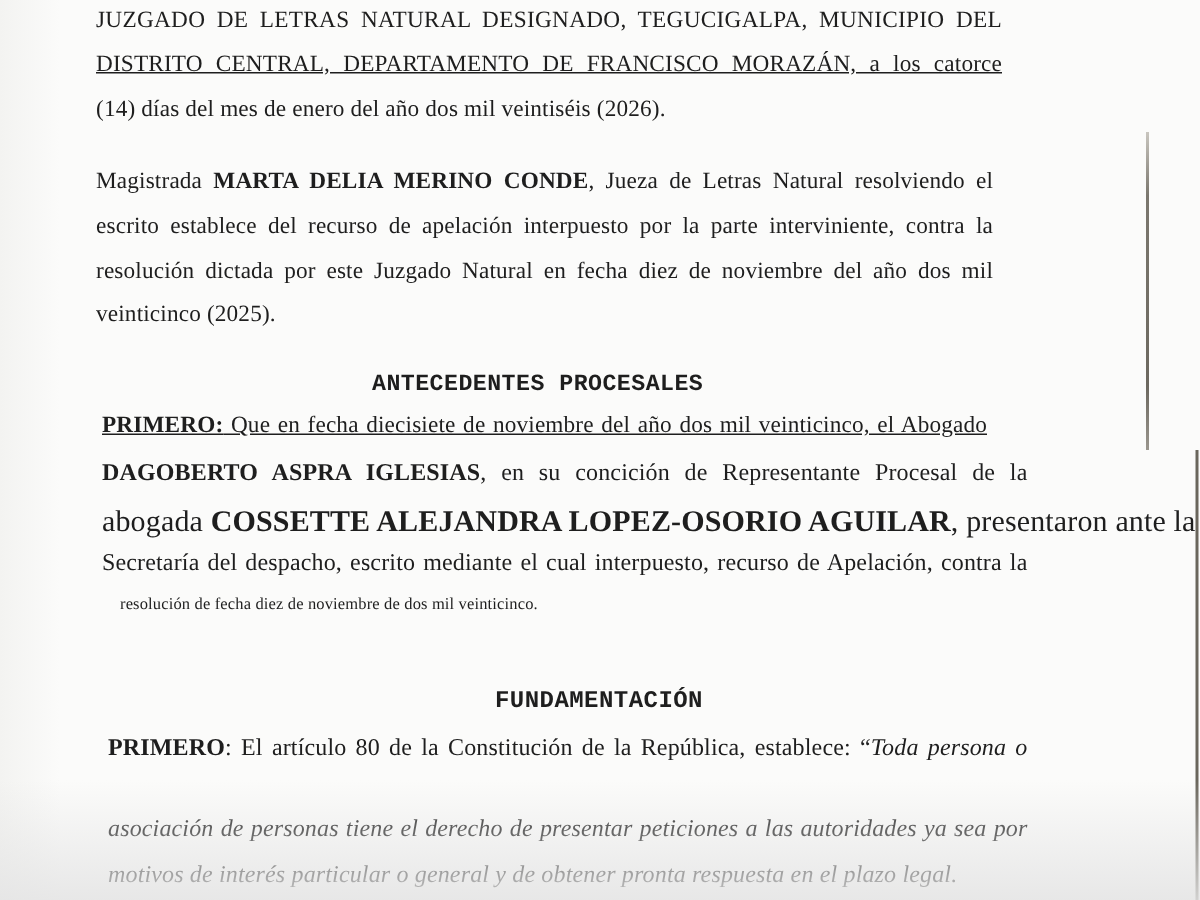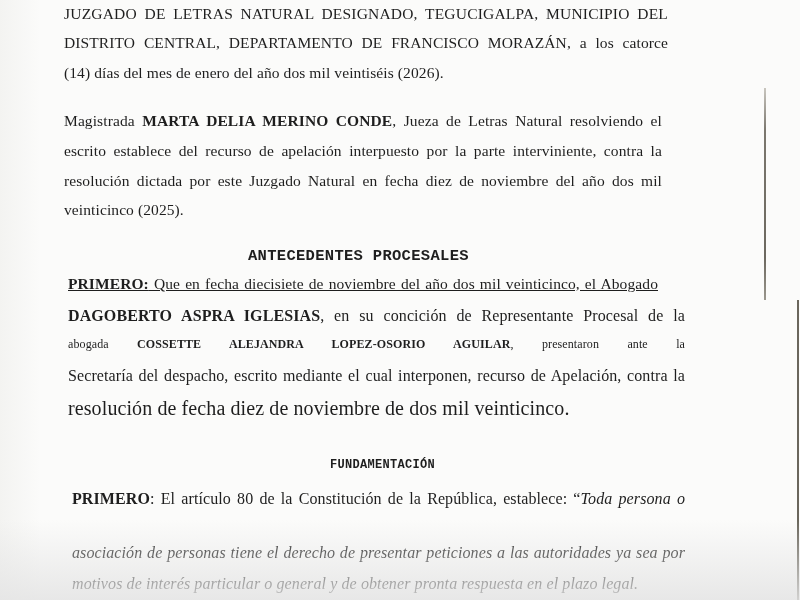--- a/index.html
+++ b/index.html
@@ -58,21 +58,21 @@
 </style>
 </head>
 <body>
 
 <div class="left-shadow"></div>
 <div class="sheet-edge upper"></div>
 <div class="sheet-edge lower"></div>
 
 <div>
   <div class="line justify" style="left:64px; top:5px; width:604px; letter-spacing:0.2px;">JUZGADO DE LETRAS NATURAL DESIGNADO, TEGUCIGALPA, MUNICIPIO DEL</div>
-  <div class="line justify" style="left:64px; top:34px; width:604px; letter-spacing:0.1px;">DISTRITO CENTRAL, DEPARTAMENTO DE FRANCISCO MORAZÁN, a los catorce</div>
+  <div class="line justify" style="left:64px; top:34px; width:604px; letter-spacing:0.1px;text-decoration:underline;">DISTRITO CENTRAL, DEPARTAMENTO DE FRANCISCO MORAZÁN, a los catorce</div>
   <div class="line" style="left:64px; top:64px;">(14) días del mes de enero del año dos mil veintiséis (2026).</div>
 </div>
 
 <div>
   <div class="line justify" style="left:64px; top:112px; width:598px;">
     <span>Magistrada </span><span class="b">MARTA DELIA MERINO CONDE</span><span>, Jueza de Letras Natural resolviendo el</span>
   </div>
   <div class="line justify" style="left:64px; top:142px; width:598px;">escrito establece del recurso de apelación interpuesto por la parte interviniente, contra la</div>
   <div class="line justify" style="left:64px; top:172px; width:598px;">resolución dictada por este Juzgado Natural en fecha diez de noviembre del año dos mil</div>
   <div class="line" style="left:64px; top:201px;">veinticinco (2025).</div>
@@ -82,31 +82,31 @@
   <div class="heading" style="left:248px; top:247px;">ANTECEDENTES PROCESALES</div>
 
   <div class="line justify" style="left:68px; top:275px; width:590px;text-decoration:underline;">
     <span class="b">PRIMERO:</span><span> Que en fecha diecisiete de noviembre del año dos mil veinticinco, el Abogado</span>
   </div>
 
   <div class="line justify" style="left:68px; top:307px; width:617px; font-size:16px;">
     <span class="b">DAGOBERTO ASPRA IGLESIAS</span><span>, en su concición de Representante Procesal de la</span>
   </div>
 
-  <div class="line justify" style="left:68px; top:337px; width:617px; font-size:12px;">
+  <div class="line justify" style="left:68px; top:337px; width:617px; font-size:20px;">
     <span>abogada </span><span class="b">COSSETTE ALEJANDRA LOPEZ-OSORIO AGUILAR</span><span>, presentaron ante la</span>
   </div>
 
-  <div class="line justify" style="left:68px; top:367px; width:617px; font-size:16px;">Secretaría del despacho, escrito mediante el cual interponen, recurso de Apelación, contra la</div>
+  <div class="line justify" style="left:68px; top:367px; width:617px; font-size:16px;">Secretaría del despacho, escrito mediante el cual interpuesto, recurso de Apelación, contra la</div>
 
-  <div class="line" style="left:68px; top:397px; font-size:20px;">resolución de fecha diez de noviembre de dos mil veinticinco.</div>
+  <div class="line" style="left:80px; top:397px; font-size:11px;">resolución de fecha diez de noviembre de dos mil veinticinco.</div>
 </div>
 
 <div>
-  <div class="heading" style="left:330px; top:458px; font-size:12px;">FUNDAMENTACIÓN</div>
+  <div class="heading" style="left:330px; top:458px; font-size:16px;">FUNDAMENTACIÓN</div>
 
   <div class="line justify" style="left:72px; top:490px; width:613px; font-size:16px;">
     <span class="b">PRIMERO</span><span>: El artículo 80 de la Constitución de la República, establece: “</span><span class="i">Toda persona o</span>
   </div>
 
   <div class="line justify i" style="left:72px; top:521px; width:613px; font-size:16px;">asociación de personas tiene el derecho de presentar peticiones a las autoridades ya sea por</div>
 
   <div class="line i" style="left:72px; top:552px; font-size:16px;">motivos de interés particular o general y de obtener pronta respuesta en el plazo legal.</div>
 </div>
 

